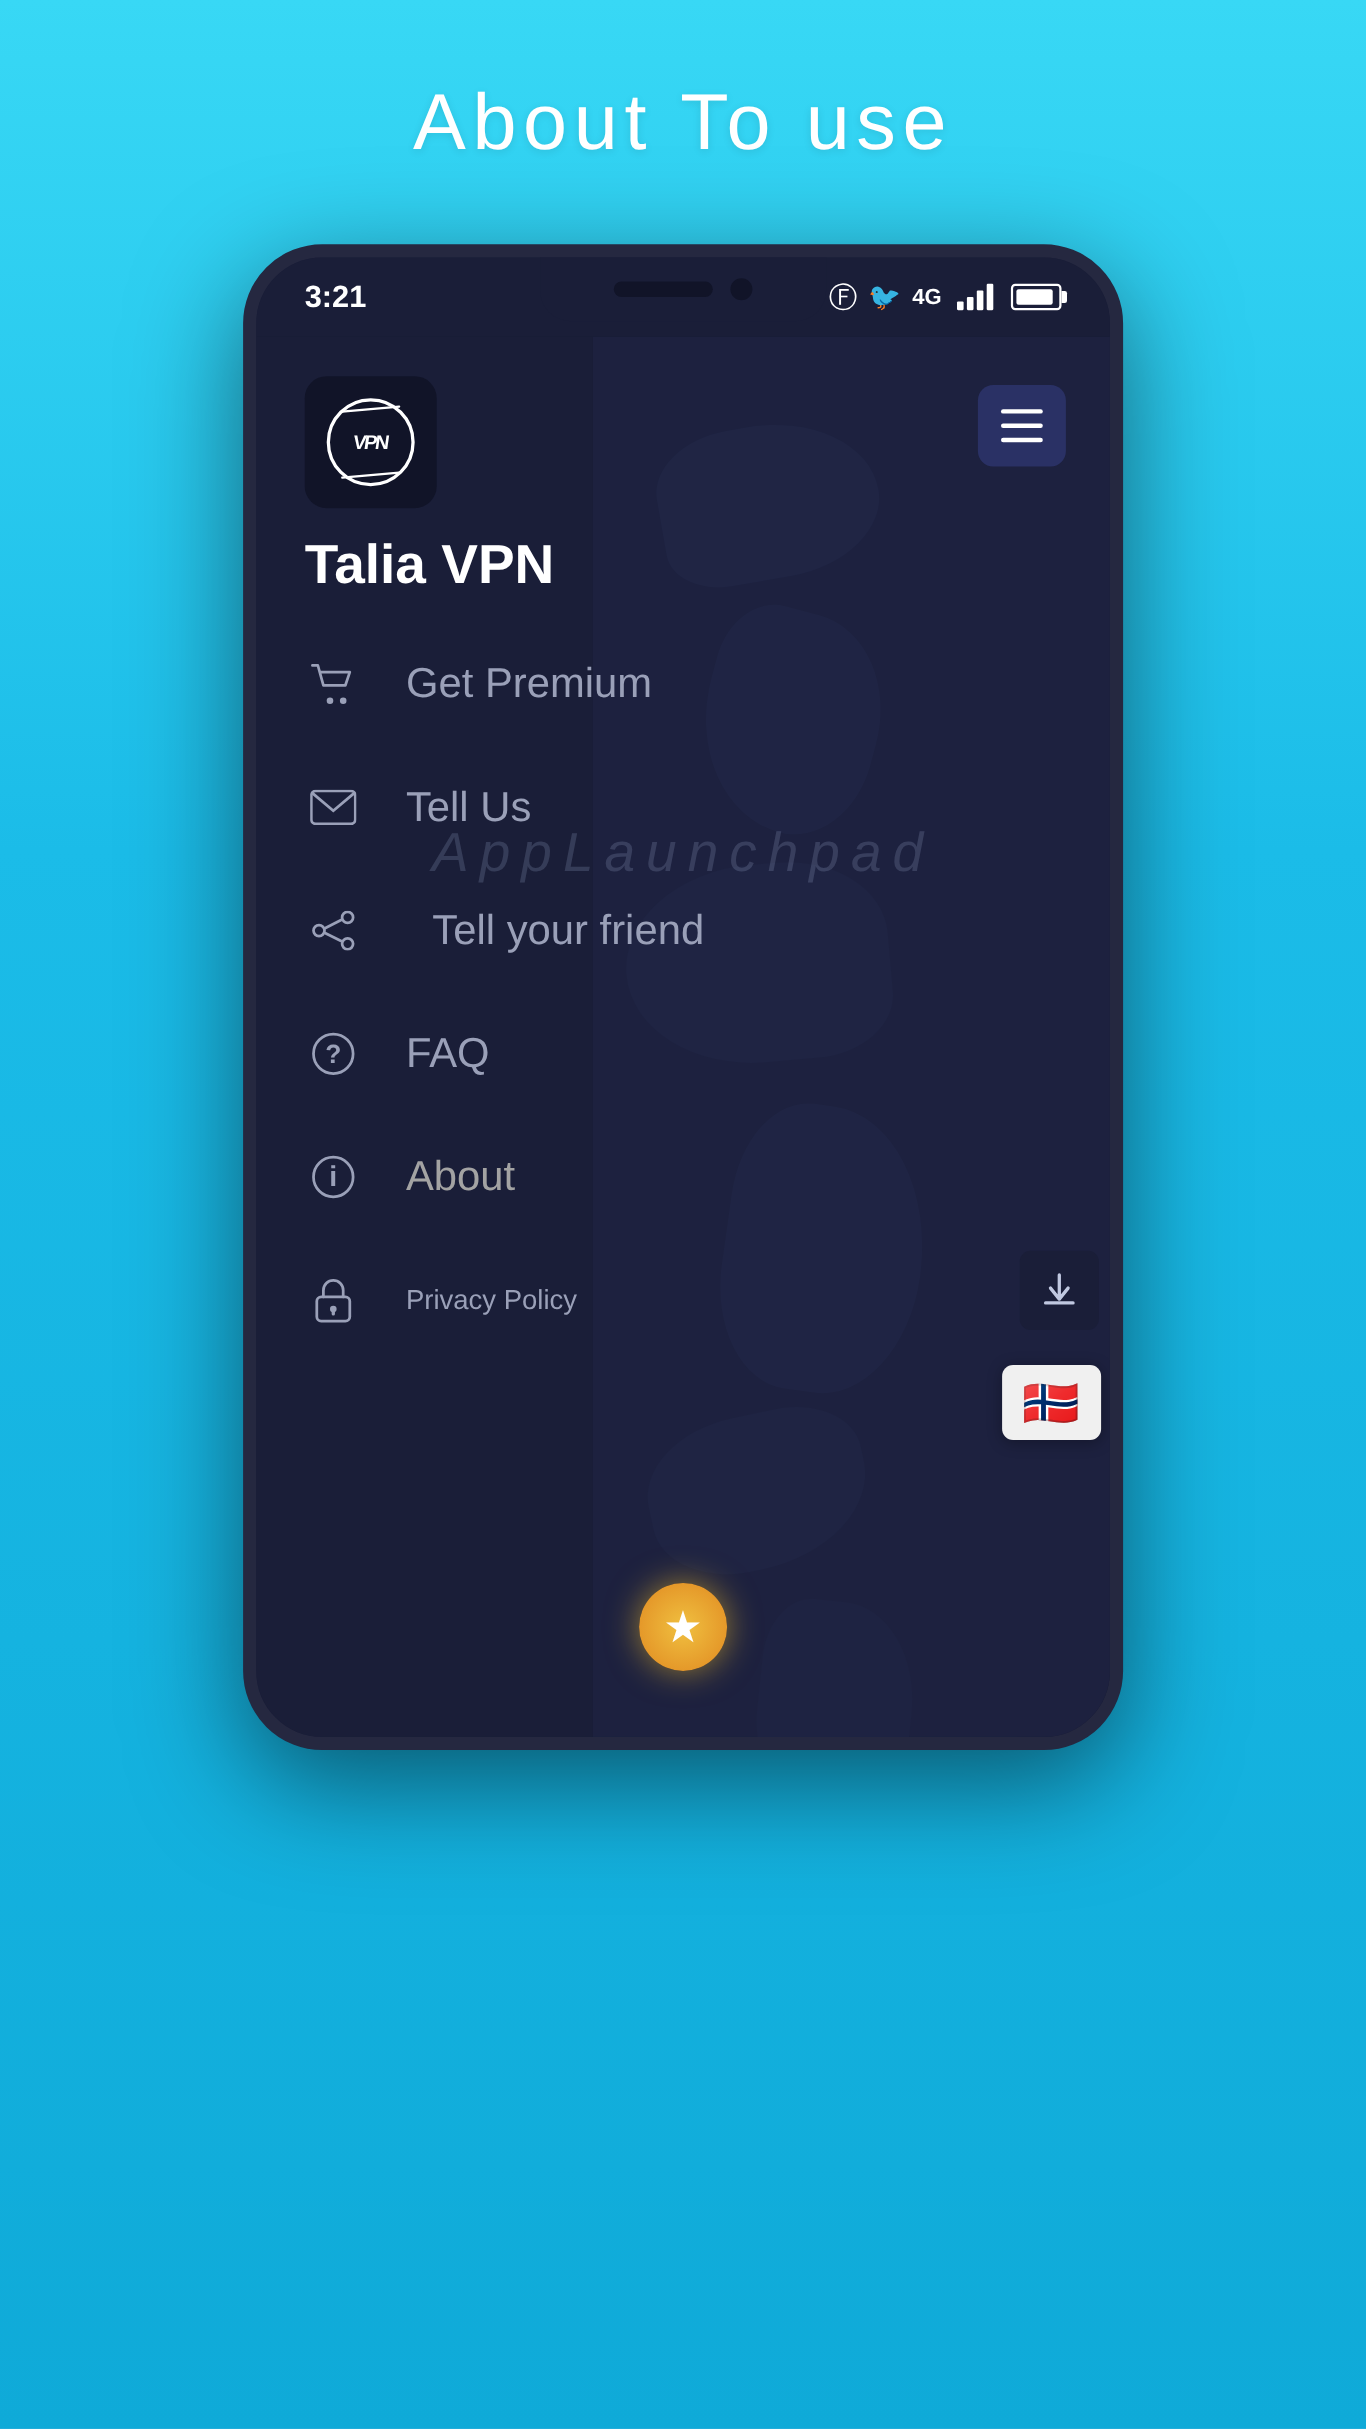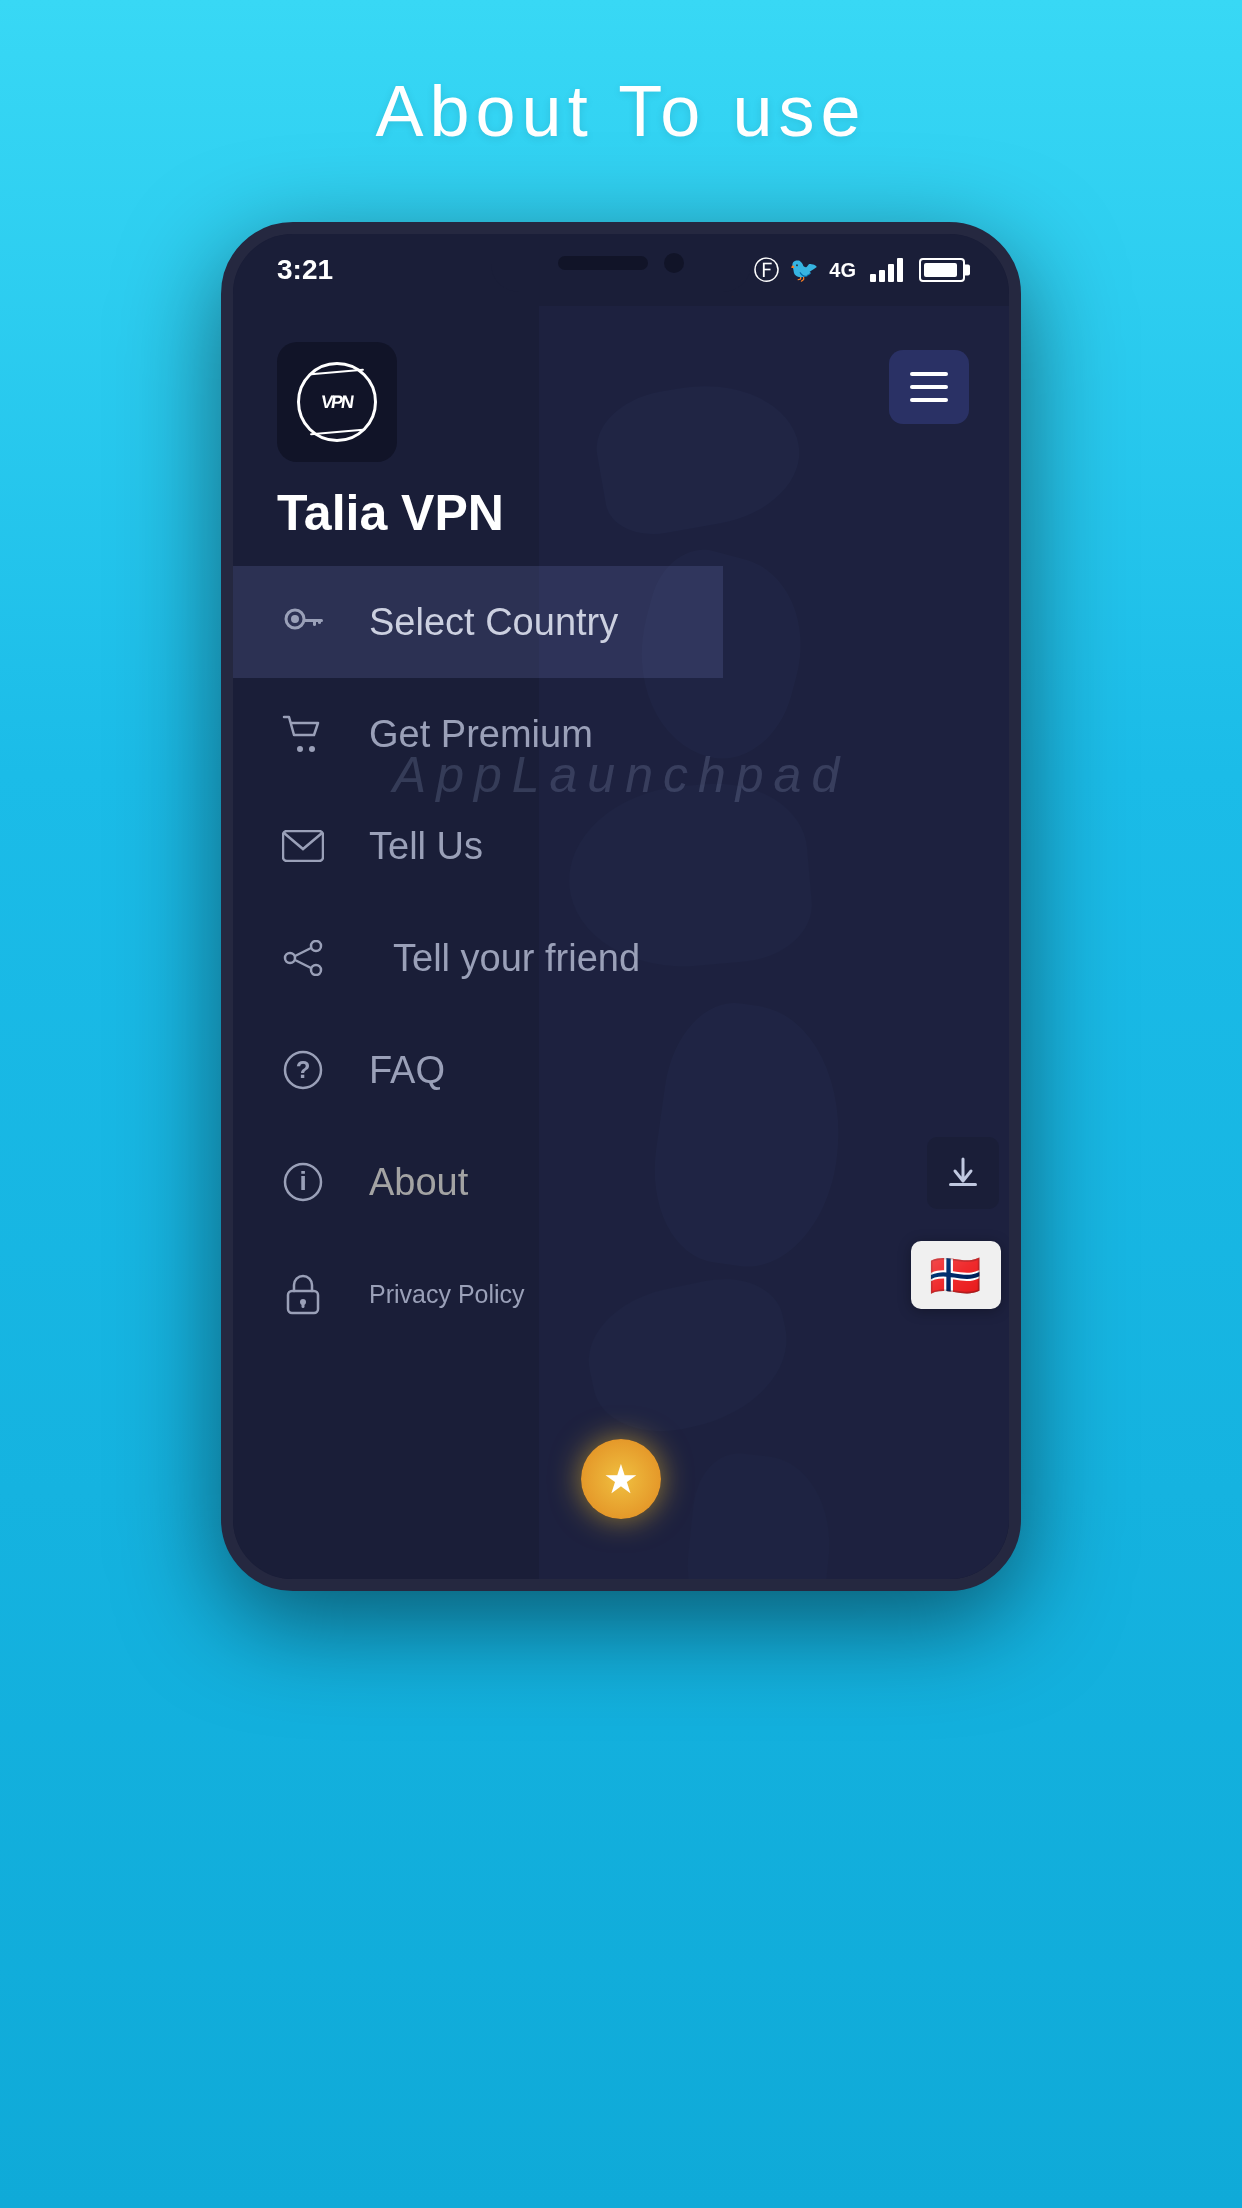--- a/index.html
+++ b/index.html
@@ -99,32 +99,20 @@
           <span style="display:block;width:38px;height:4px;background:#fff;border-radius:2px;"></span>
         </div>
       </div>
 
       <div style="position:absolute;top:440px;left:0;right:0;text-align:center;color:rgba(200,220,255,0.16);font-size:50px;font-style:italic;letter-spacing:10px;z-index:3;pointer-events:none;white-space:nowrap;font-family:Arial;">
         <span>AppLaunchpad</span>
       </div>
 
       <div style="position:relative;z-index:5;width:490px;">
 
-        <div style="display:flex;align-items:center;padding:30px 44px;gap:40px;background:rgba(110,120,180,0.22);cursor:pointer;">
-          <div style="width:52px;height:52px;display:flex;align-items:center;justify-content:center;">
-            <svg width="40" height="30" viewBox="0 0 40 30" fill="none">
-              <circle cx="12" cy="12" r="9" stroke="#9aa0b8" stroke-width="3" fill="none"></circle>
-              <circle cx="12" cy="12" r="4" fill="#9aa0b8"></circle>
-              <rect x="20" y="12" width="20" height="3" rx="1.5" fill="#9aa0b8"></rect>
-              <rect x="30" y="12" width="3" height="7" rx="1.5" fill="#9aa0b8"></rect>
-              <rect x="35" y="12" width="3" height="5" rx="1.5" fill="#9aa0b8"></rect>
-            </svg>
-          </div>
-          <span style="color:#ccd0e0;font-size:38px;font-family:Arial;">Select Country</span>
-        </div>
 
         <div style="display:flex;align-items:center;padding:30px 44px;gap:40px;cursor:pointer;">
           <div style="width:52px;height:52px;display:flex;align-items:center;justify-content:center;">
             <svg width="42" height="38" viewBox="0 0 42 38" fill="#9aa0b8">
               <path d="M2 2h5l5 18h20l4-12H10" stroke="#9aa0b8" stroke-width="2.5" fill="none" stroke-linecap="round" stroke-linejoin="round"></path>
               <circle cx="18" cy="34" r="3" fill="#9aa0b8"></circle>
               <circle cx="30" cy="34" r="3" fill="#9aa0b8"></circle>
             </svg>
           </div>
           <span style="color:#9aa0b8;font-size:38px;font-family:Arial;">Get Premium</span>

